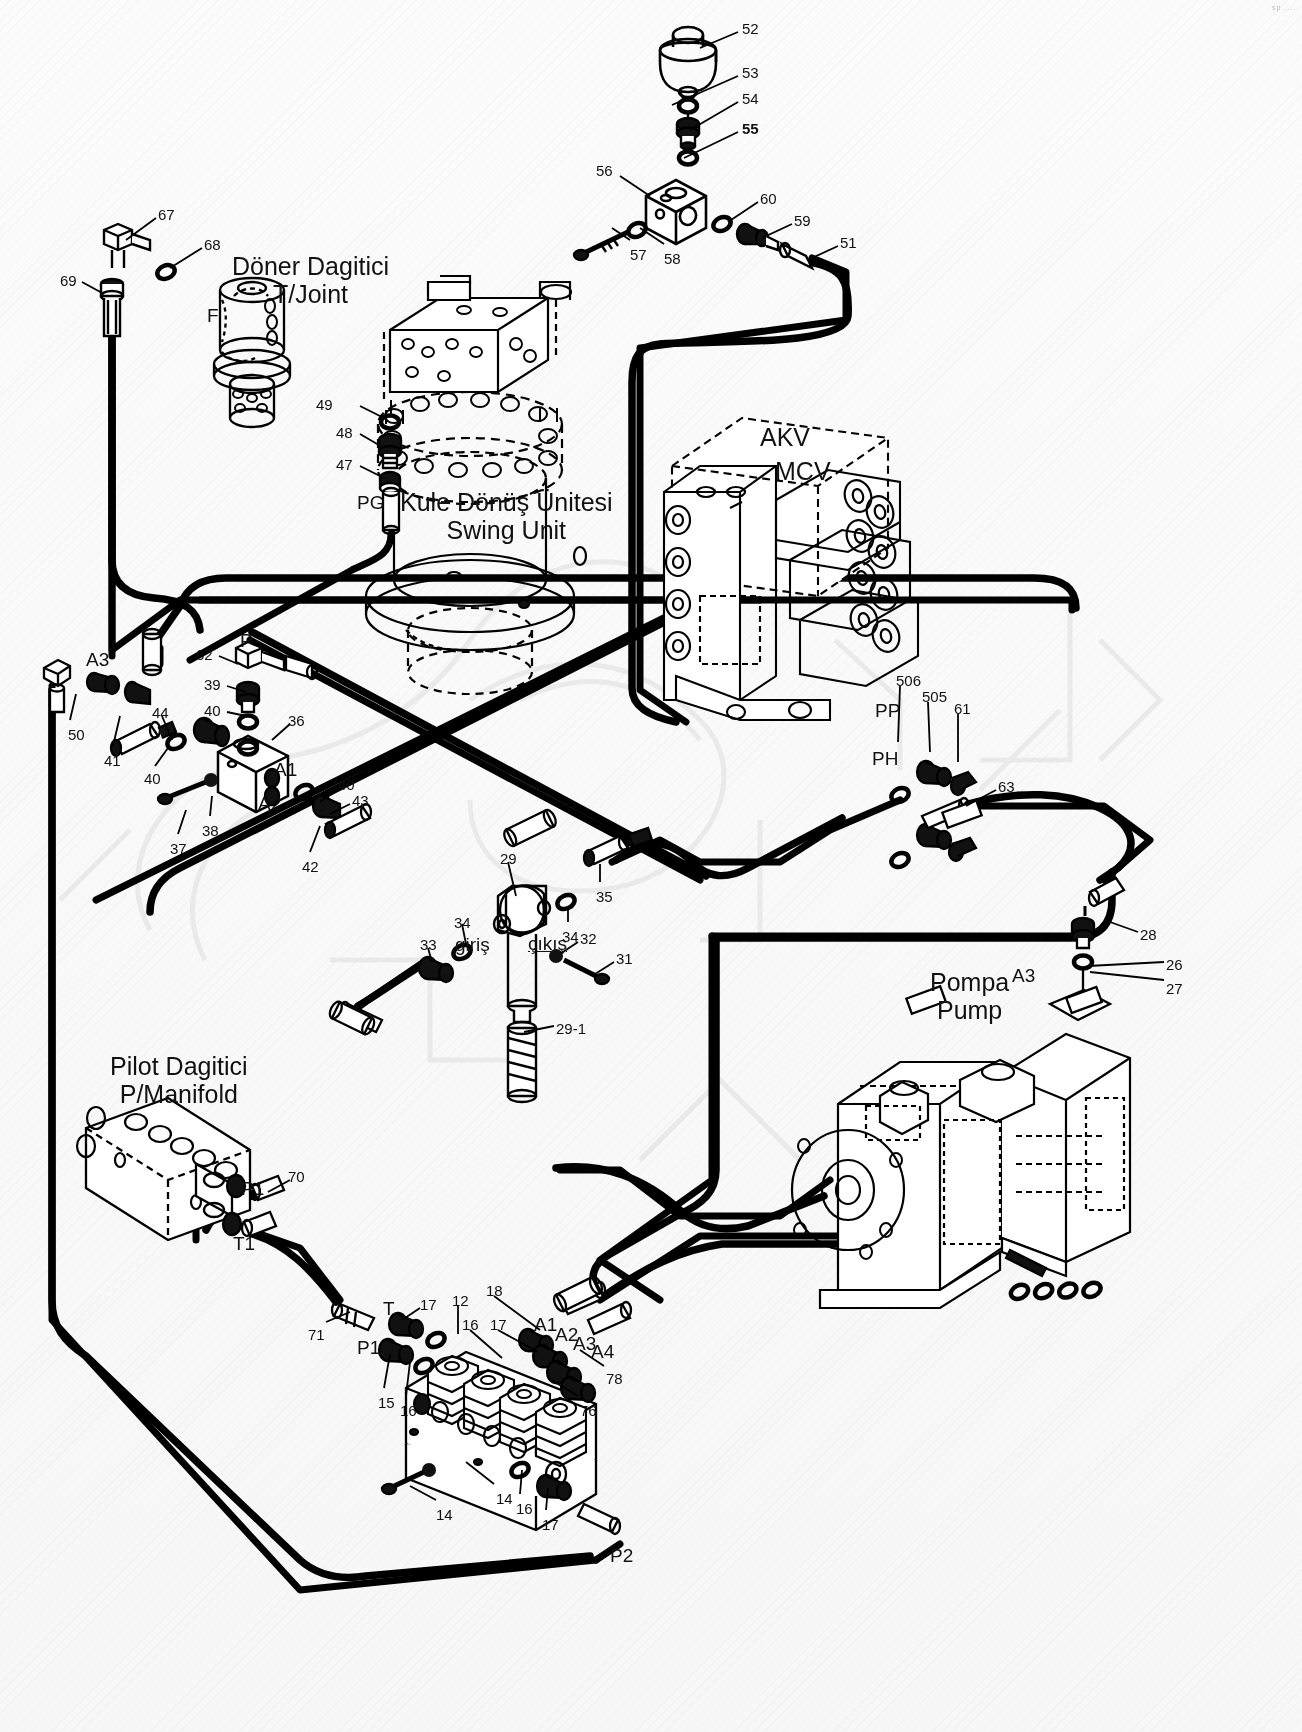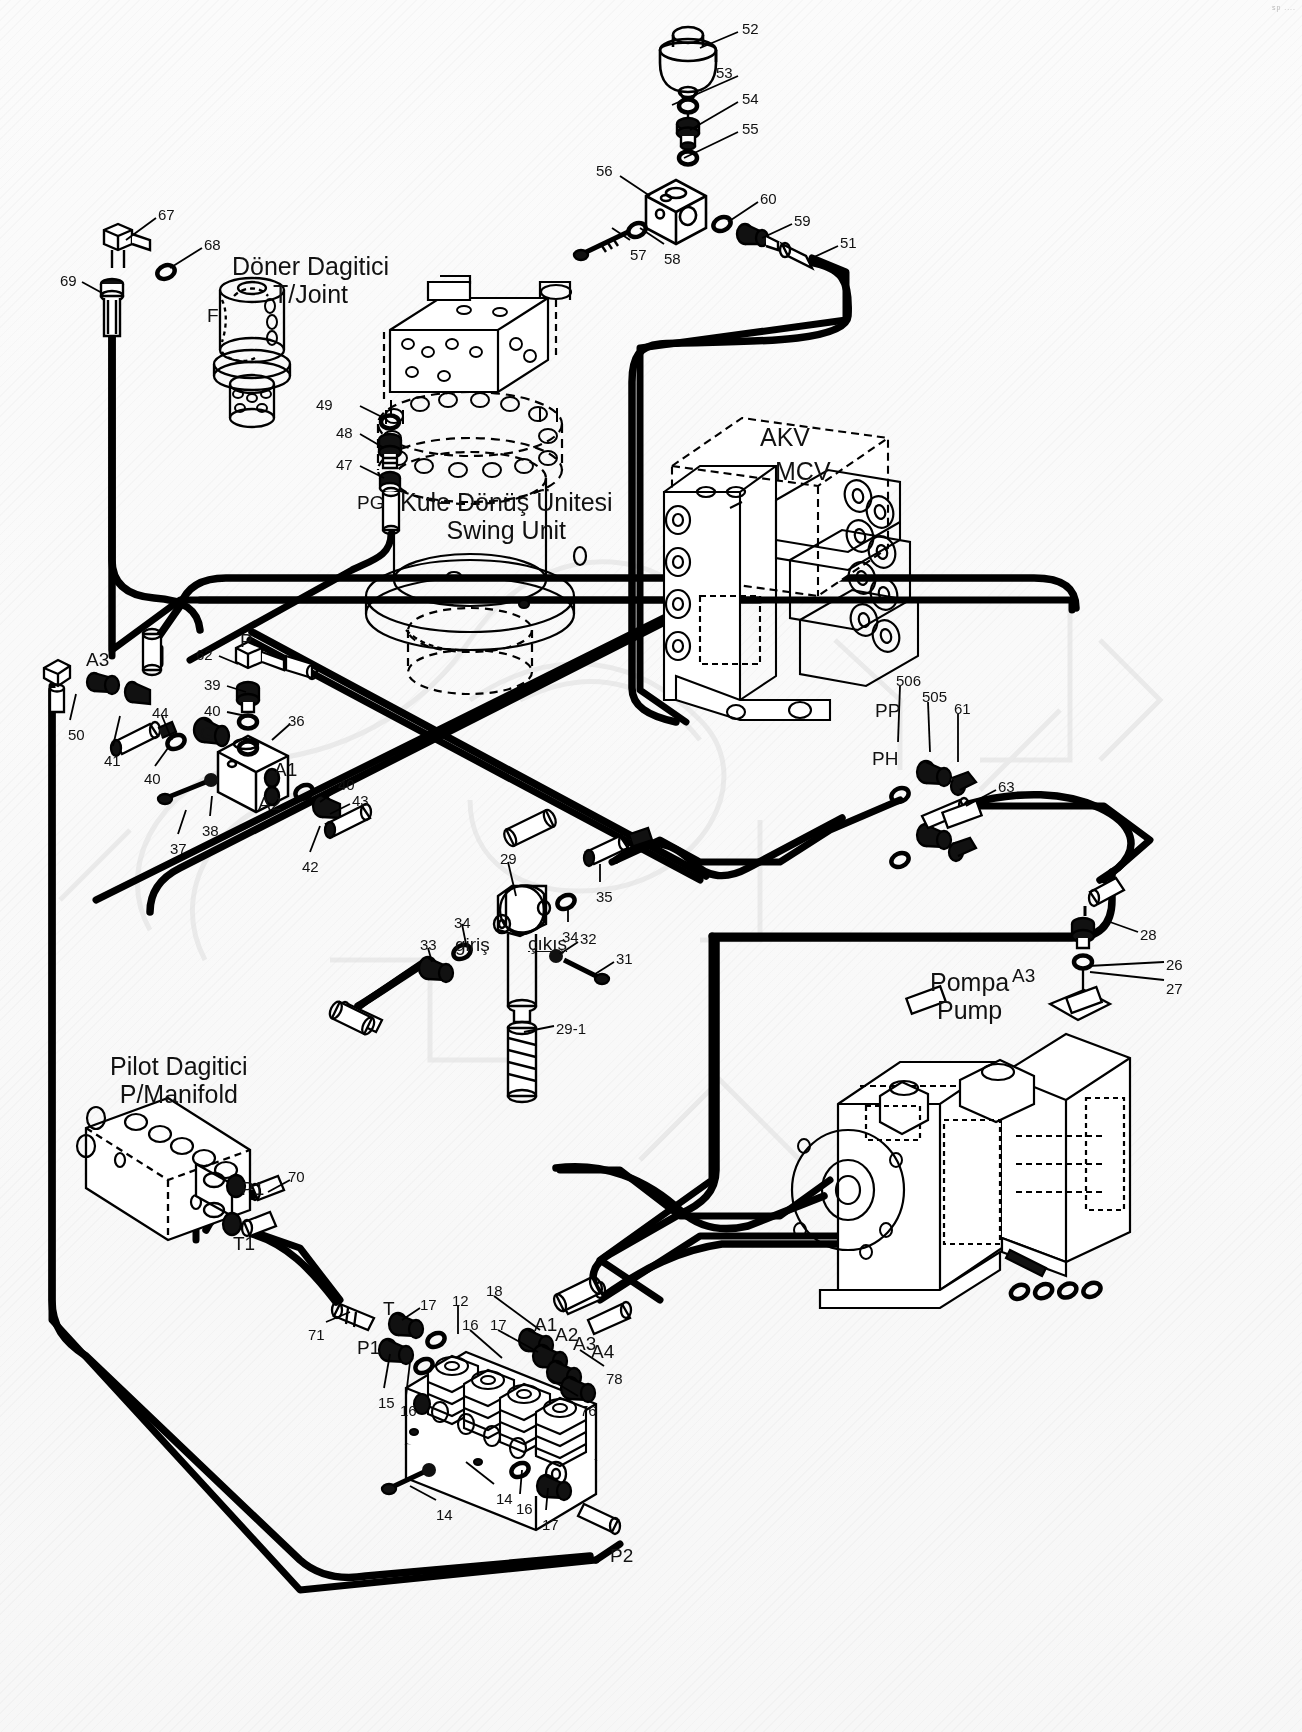--- a/index.html
+++ b/index.html
@@ -843,23 +843,23 @@
       <div class="lbl port" style="left: 383px; top: 1298px;">T</div>
       <div class="lbl port" style="left: 357px; top: 1337px;">P1</div>
       <div class="lbl port" style="left: 534px; top: 1314px;">A1</div>
       <div class="lbl port" style="left: 555px; top: 1324px;">A2</div>
       <div class="lbl port" style="left: 573px; top: 1333px;">A3</div>
       <div class="lbl port" style="left: 591px; top: 1341px;">A4</div>
       <div class="lbl port" style="left: 610px; top: 1545px;">P2</div>
     </div>
   <div id="callout-labels">
       <div class="lbl callout" style="left: 742px; top: 20px;">52</div>
-      <div class="lbl callout" style="left: 716px; top: 64px;">53</div>
+      <div class="lbl callout" style="left: 742px; top: 64px;">53</div>
       <div class="lbl callout" style="left: 742px; top: 90px;">54</div>
-      <div class="lbl callout" style="left: 742px; top: 120px;">55</div>
+      <div class="lbl callout" style="left: 742px; top: 120px; font-weight: bold;">55</div>
       <div class="lbl callout" style="left: 596px; top: 162px;">56</div>
       <div class="lbl callout" style="left: 630px; top: 246px;">57</div>
       <div class="lbl callout" style="left: 664px; top: 250px;">58</div>
       <div class="lbl callout" style="left: 760px; top: 190px;">60</div>
       <div class="lbl callout" style="left: 794px; top: 212px;">59</div>
       <div class="lbl callout" style="left: 840px; top: 234px;">51</div>
       <div class="lbl callout" style="left: 158px; top: 206px;">67</div>
       <div class="lbl callout" style="left: 204px; top: 236px;">68</div>
       <div class="lbl callout" style="left: 60px; top: 272px;">69</div>
       <div class="lbl callout" style="left: 316px; top: 396px;">49</div>

